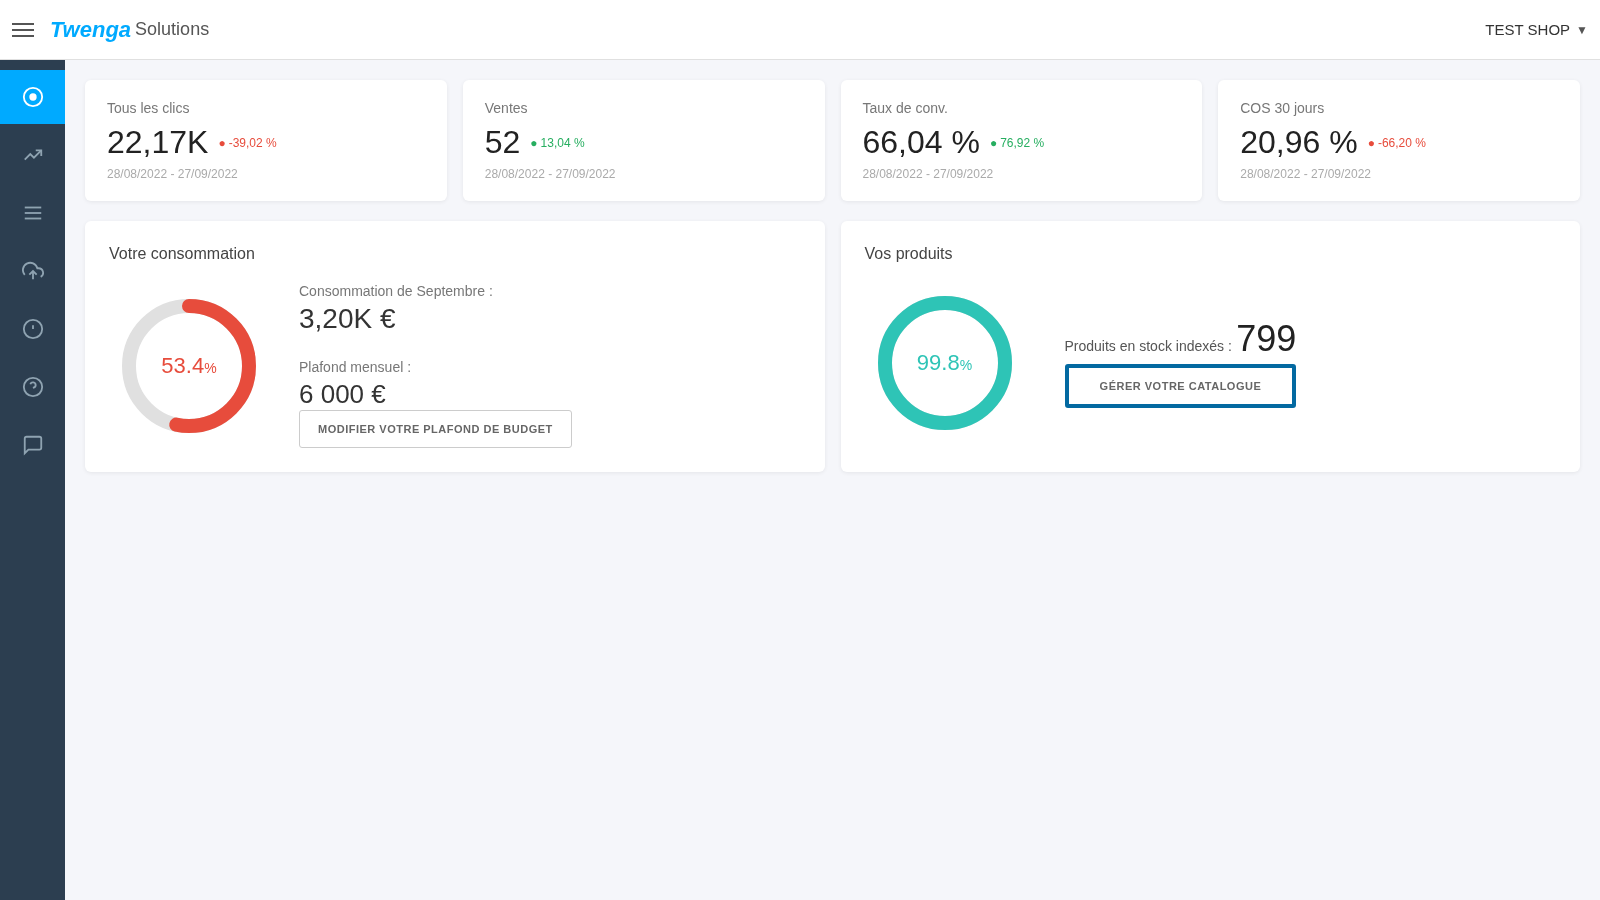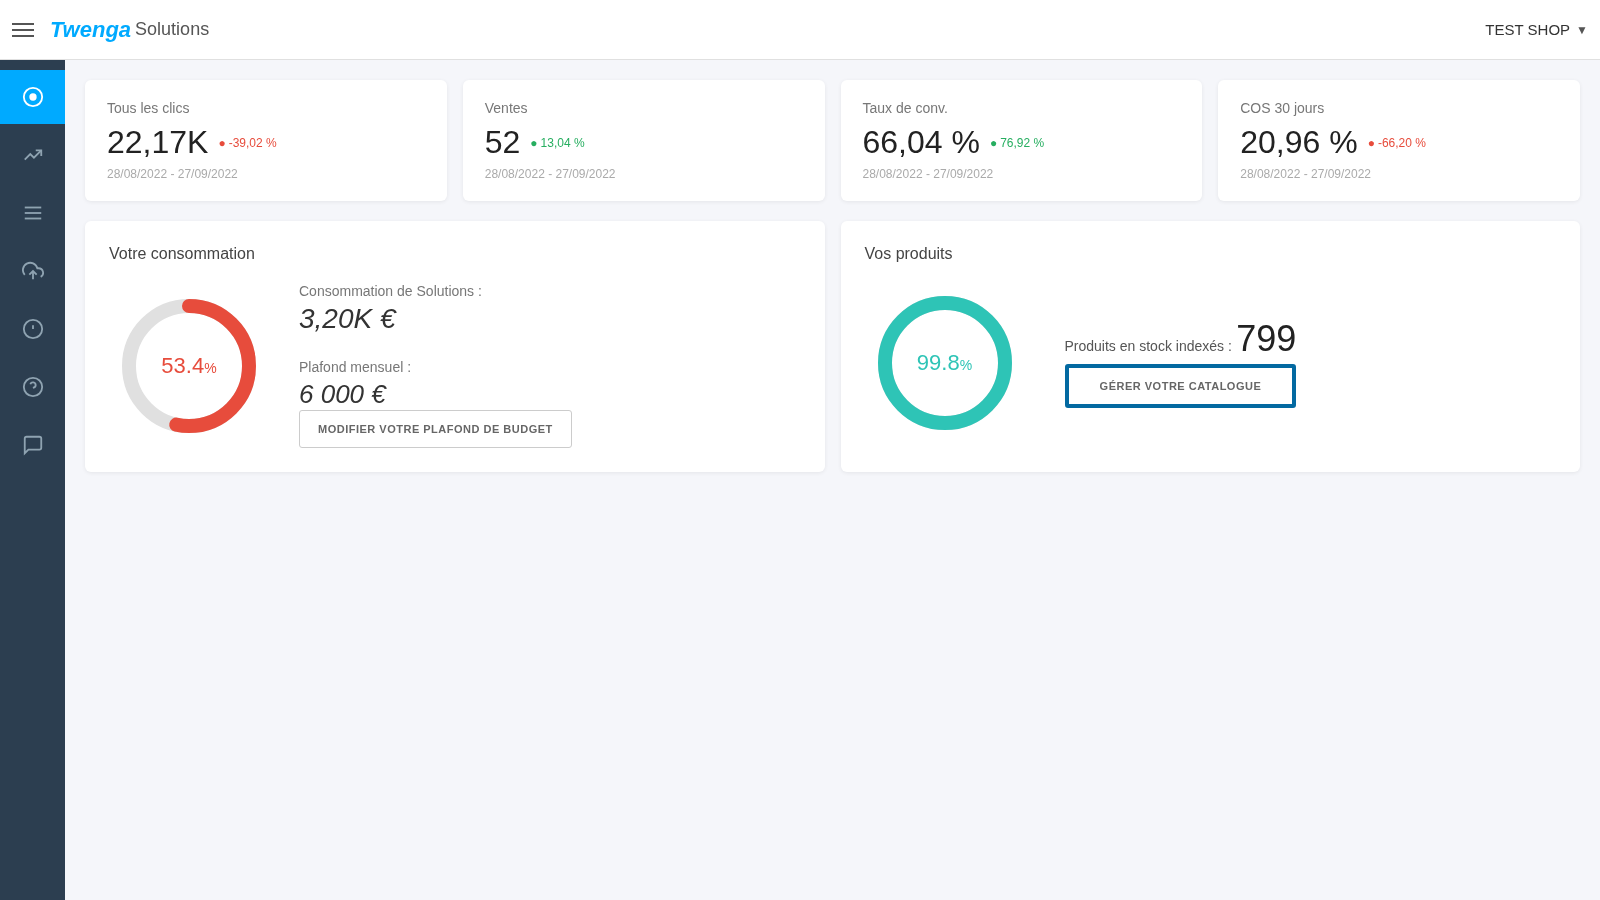--- a/index.html
+++ b/index.html
@@ -94,21 +94,21 @@
       border-radius: 6px;
       padding: 24px;
       box-shadow: 0 1px 4px rgba(0,0,0,0.07);
     }
     .panel-title { font-size: 16px; color: #444; font-weight: 500; margin-bottom: 20px; }
 
     
     .conso-inner { display: flex; align-items: center; gap: 30px; }
     .conso-right { display: flex; flex-direction: column; gap: 24px; }
     .conso-label { font-size: 14px; color: #777; }
-    .conso-value { font-size: 28px; color: #333; font-weight: 400; margin-top: 4px; font-style: italic; }
+    .conso-value { font-size: 28px; color: #333; font-weight: 400; margin-top: 4px; }
     .conso-btn {
       border: 1px solid #ccc;
       background: #fff;
       padding: 12px 18px;
       font-size: 11px;
       font-weight: 600;
       letter-spacing: 0.5px;
       color: #666;
       cursor: pointer;
       text-transform: uppercase;
@@ -282,21 +282,21 @@
 
             <circle cx="80" cy="80" r="60" fill="none" stroke="#e74c3c" stroke-width="14" stroke-dasharray="376.99" stroke-dashoffset="175.88" stroke-linecap="round" transform="rotate(-90 80 80)"></circle>
           </svg>
           <div class="donut-center-text donut-red">
             <span>53.4</span><span style="font-size:14px">%</span>
           </div>
         </div>
 
         <div class="conso-right">
           <div>
-            <div class="conso-label">Consommation de Solutions :</div>
+            <div class="conso-label">Consommation de Septembre :</div>
             <div class="conso-value">3,20K €</div>
           </div>
           <div>
             <div class="conso-label">Plafond mensuel :</div>
             <div class="conso-value" style="font-size:26px">6 000 €</div>
             <button class="conso-btn">MODIFIER VOTRE PLAFOND DE BUDGET</button>
           </div>
         </div>
 
       </div>

